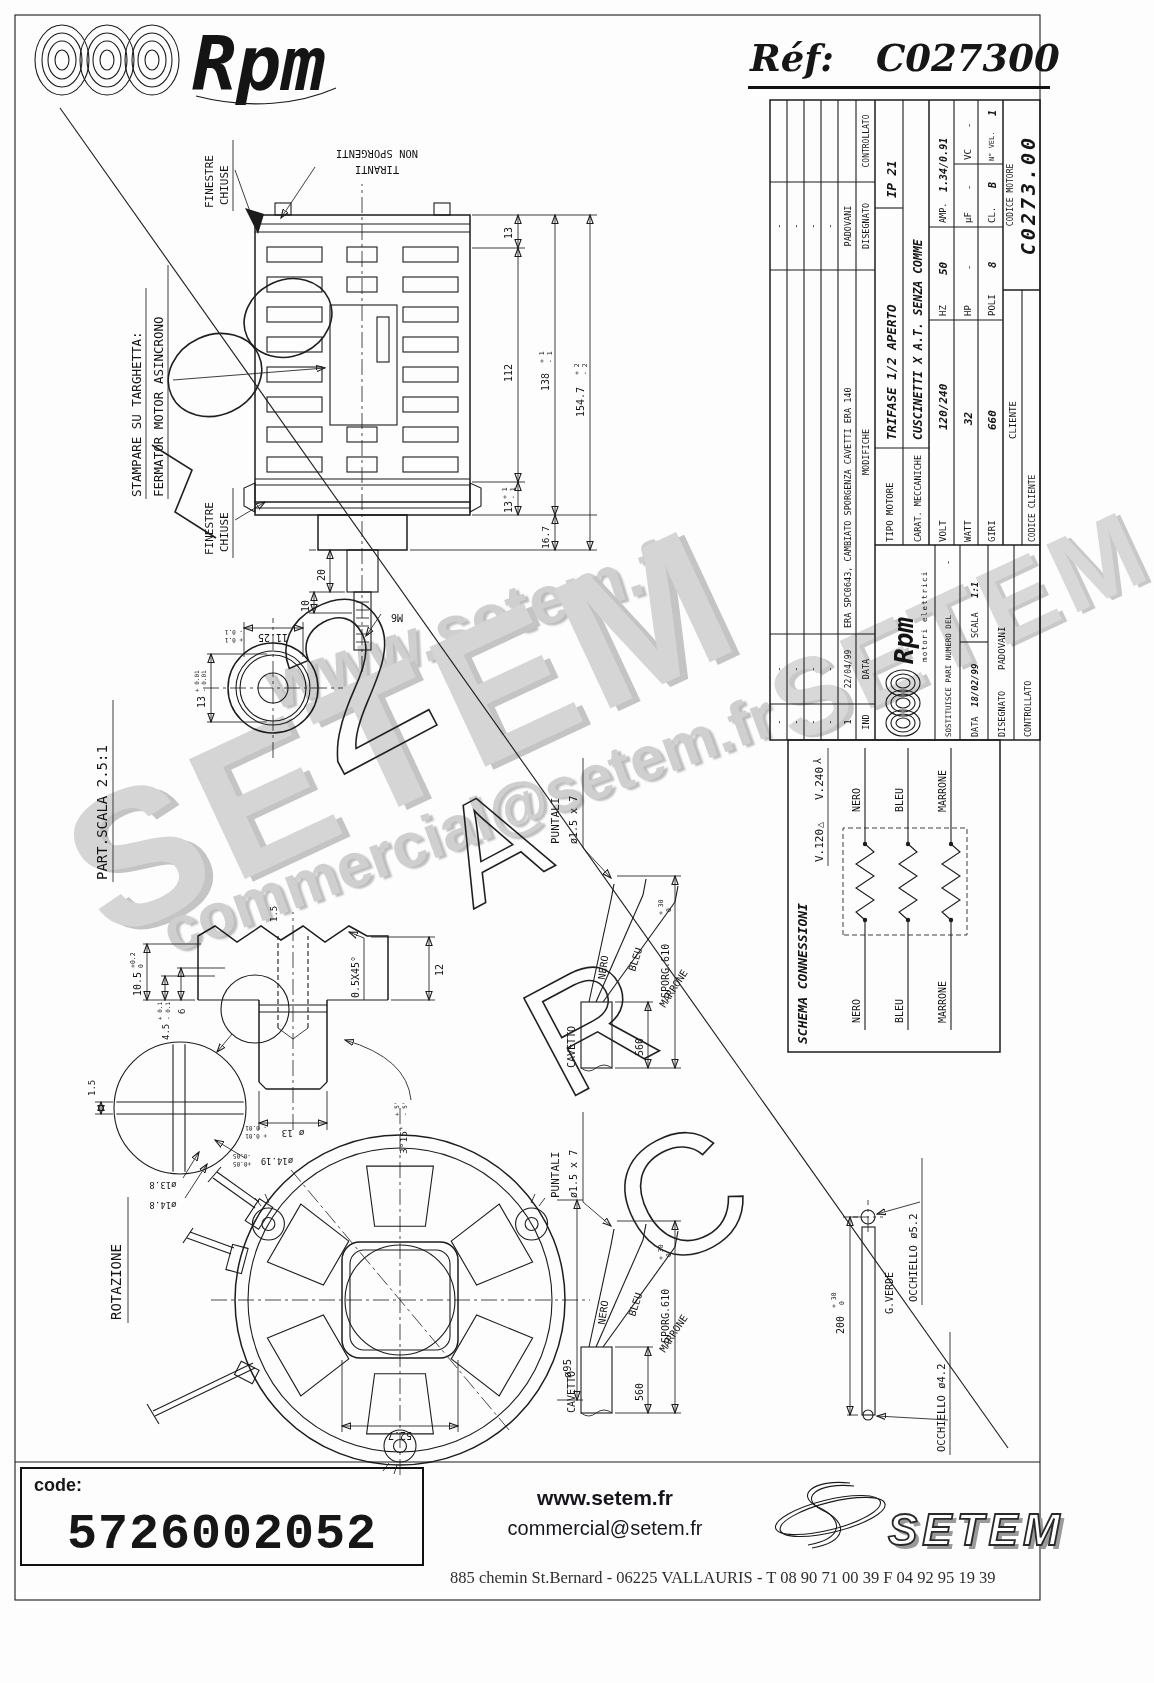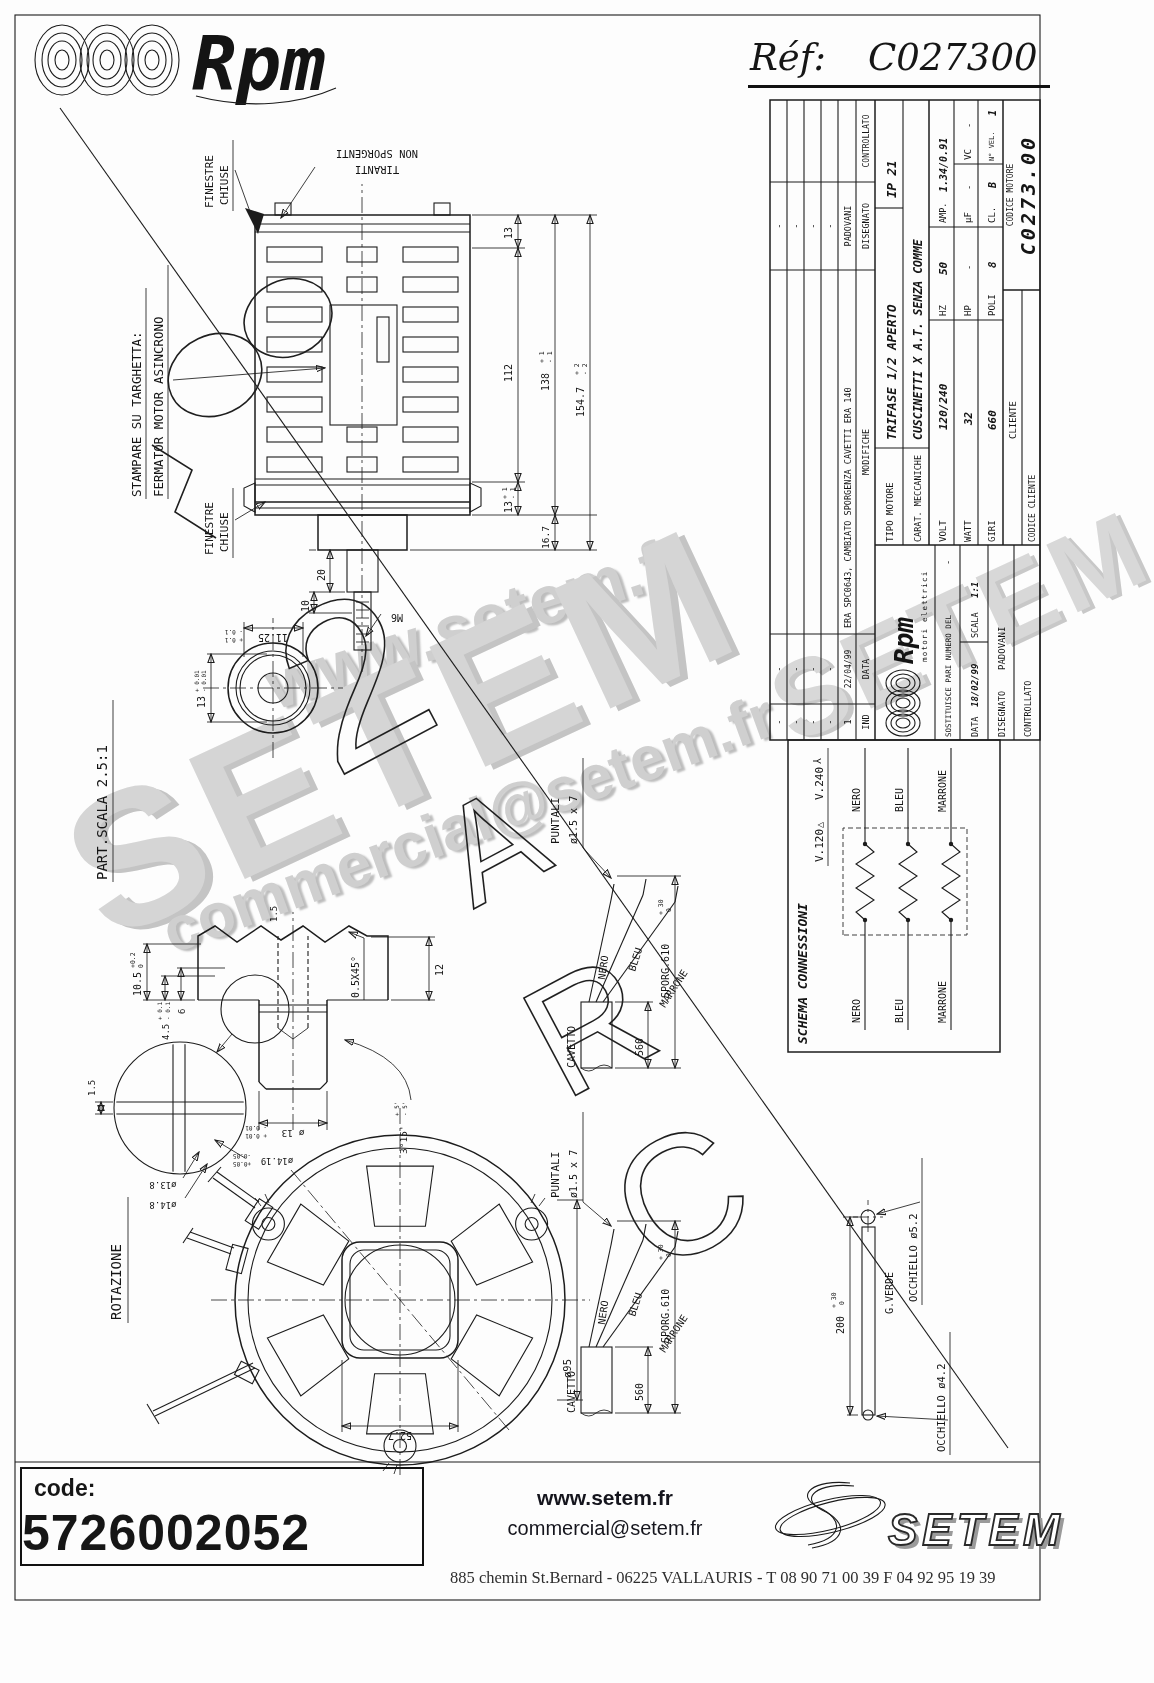--- a/index.html
+++ b/index.html
@@ -17,26 +17,26 @@
       stroke:#1c1c1c;fill:none;stroke-width:1.1;}
   svg .ol{stroke-width:1.5;}
   svg .dm{stroke-width:.85;}
   svg .cl{stroke-width:.8;stroke-dasharray:16 4 3 4;}
   svg .dsh{stroke-dasharray:5 3;}
   svg .fill{fill:#1c1c1c;stroke:none;}
   svg text{fill:#141414;stroke:none;font-family:"DejaVu Sans Mono",monospace;}
   svg .bi{font-style:italic;font-weight:bold;}
   
   .ref{display:flex;align-items:baseline;gap:42px;border-bottom:3px solid #111;
-       font-family:"DejaVu Serif",serif;font-style:italic;font-weight:normal;font-size:37px;
+       font-family:"DejaVu Serif",serif;font-style:italic;font-weight:bold;font-size:37px;
        padding:0 8px 6px 2px;}
   .codebox{border:2.5px solid #111;width:404px;height:99px;box-sizing:border-box;
            font-family:"Liberation Sans",sans-serif;}
-  .codebox .lbl{font-size:23px;font-weight:bold;margin:6px 0 0 12px;}
-  .codebox .val{font-size:50px;font-weight:bold;text-align:left;margin-top:2px;letter-spacing:1px;}
+  .codebox .lbl{font-size:18px;font-weight:bold;margin:6px 0 0 12px;}
+  .codebox .val{font-size:50px;font-weight:bold;text-align:center;margin-top:10px;letter-spacing:1px;font-family:Liberation Mono, monospace;}
   .ctr{font-family:"Liberation Sans",sans-serif;text-align:center;color:#15151d;}
   .ctr .w{font-size:21px;font-weight:bold;}
   .ctr .e{font-size:20px;margin-top:7px;}
   .addr{font-family:Liberation Serif, serif;font-size:16.5px;color:#2e2e2e;white-space:nowrap;}
   .setem-sh{font:bold italic 44px "Liberation Sans",sans-serif;fill:#9a9a9a;letter-spacing:5px;}
   .setem-out{font:bold italic 44px "Liberation Sans",sans-serif;fill:#fff;stroke:#2a2a2a;stroke-width:1.8;letter-spacing:5px;}
   .stampc{font-family:"Liberation Sans",sans-serif;fill:none;stroke:#1f1f1f;stroke-width:1.6;}
 </style>
 </head>
 <body>

